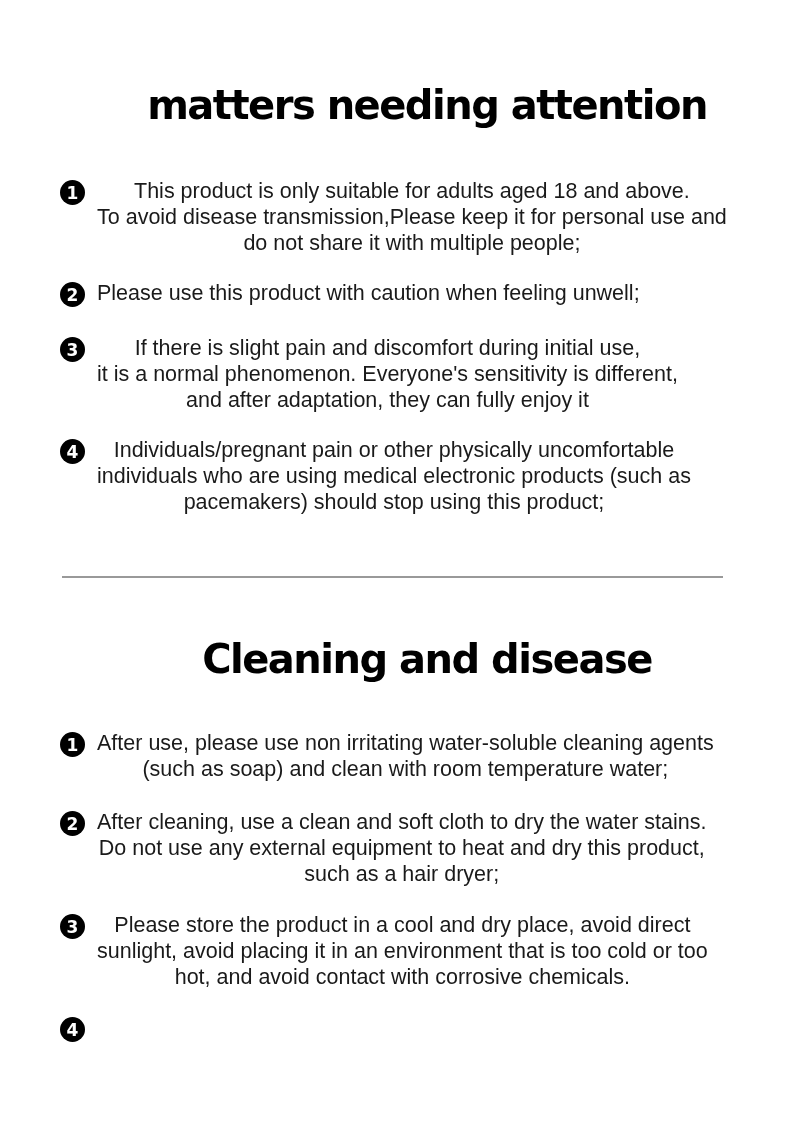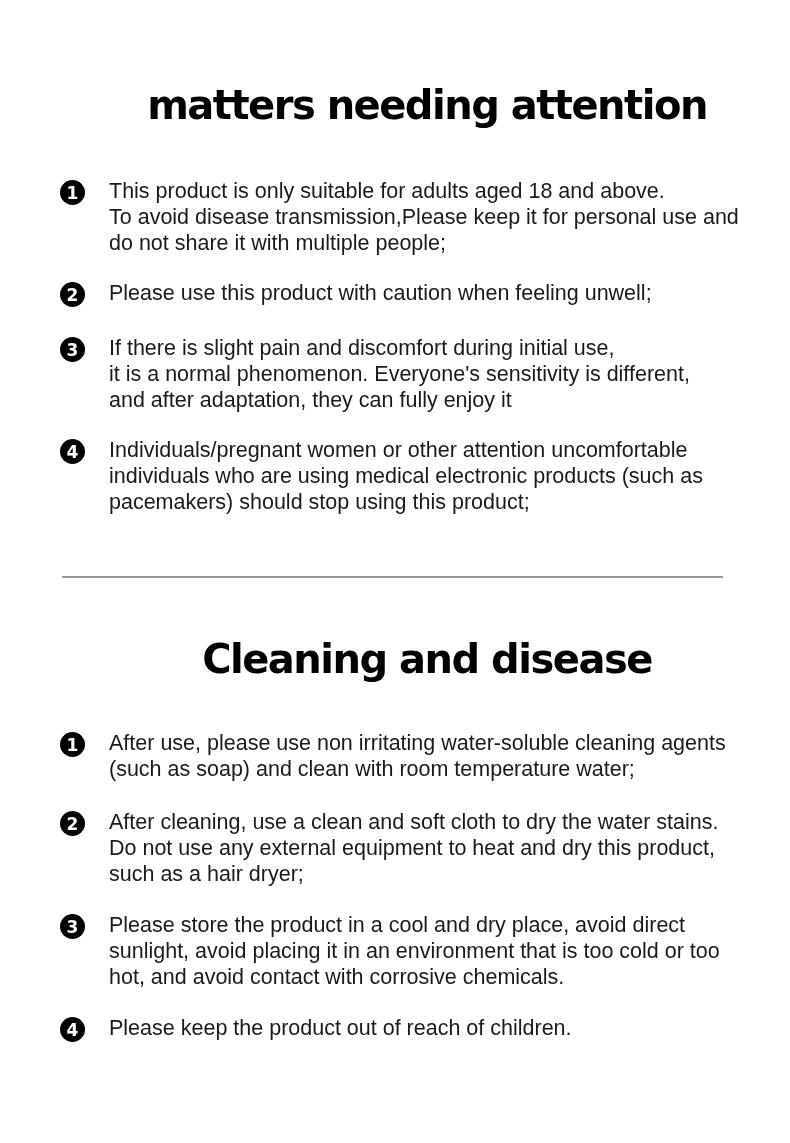--- a/index.html
+++ b/index.html
@@ -15,22 +15,23 @@
     }
     .list { position: absolute; left: 60px; width: 720px; margin: 0; padding: 0; list-style: none; }
     .item { position: absolute; left: 0; display: flex; align-items: flex-start; }
     .num {
       width: 25px; height: 25px; border-radius: 50%; background: #000; color: #fff;
       font-family: "DejaVu Sans", sans-serif; font-weight: bold; font-size: 17px;
       display: flex; align-items: center; justify-content: center;
       flex: 0 0 25px; margin-top: 2px;
     }
     .text {
-      margin-left: 24px; font-size: 21.5px; line-height: 26px; color: #1a1a1a;
+      margin-left: 12px; font-size: 21.5px; line-height: 26px; color: #1a1a1a;
       white-space: pre-line;
+      text-align: center;
     }
     .divider {
       position: absolute; left: 62px; top: 576px; width: 661px; height: 2px; background: #999999;
     }
   </style>
 </head>
 <body>
 
 <h1 class="title" style="top:82px;">matters needing attention</h1>
 
@@ -46,21 +47,21 @@
     <span class="text">Please use this product with caution when feeling unwell;</span>
   </div>
   <div class="item" style="top:157px;">
     <span class="num">3</span>
     <span class="text">If there is slight pain and discomfort during initial use,
 it is a normal phenomenon. Everyone's sensitivity is different,
 and after adaptation, they can fully enjoy it</span>
   </div>
   <div class="item" style="top:259px;">
     <span class="num">4</span>
-    <span class="text">Individuals/pregnant women or other attention uncomfortable
+    <span class="text">Individuals/pregnant pain or other physically uncomfortable
 individuals who are using medical electronic products (such as
 pacemakers) should stop using this product;</span>
   </div>
 </div>
 
 <div class="divider"></div>
 
 <h1 class="title" style="top:636px;">Cleaning and disease</h1>
 
 <div class="list" style="top:730px;">
@@ -76,15 +77,14 @@
 such as a hair dryer;</span>
   </div>
   <div class="item" style="top:182px;">
     <span class="num">3</span>
     <span class="text">Please store the product in a cool and dry place, avoid direct
 sunlight, avoid placing it in an environment that is too cold or too
 hot, and avoid contact with corrosive chemicals.</span>
   </div>
   <div class="item" style="top:285px;">
     <span class="num">4</span>
-    <span class="text">Please keep the product out of reach of children.</span>
   </div>
 </div>
 
 </body></html>

